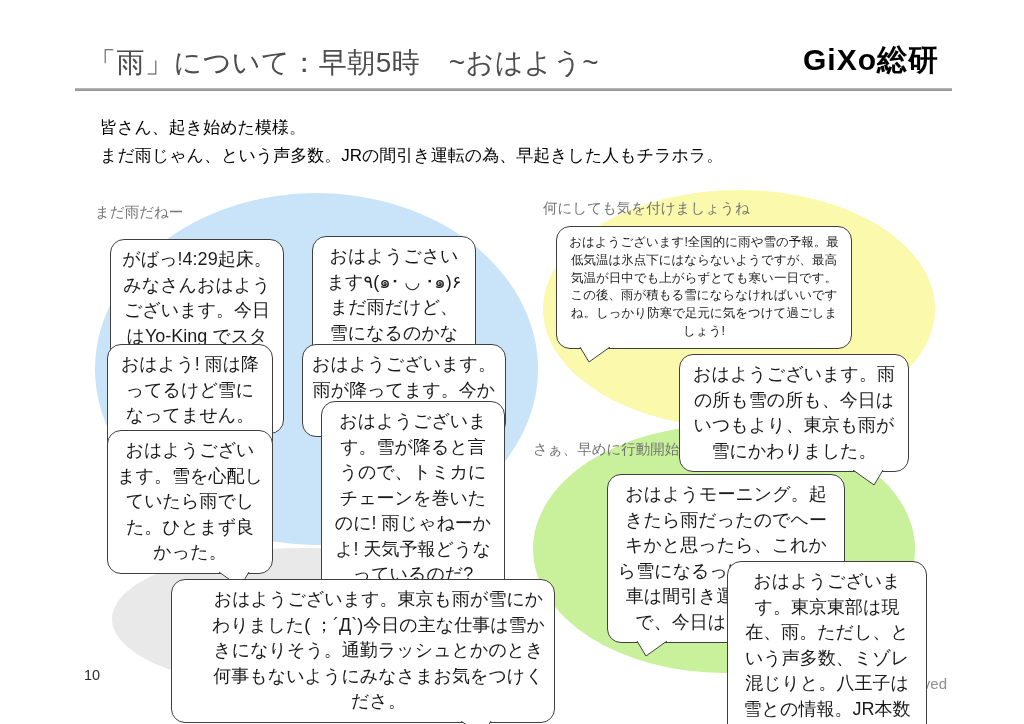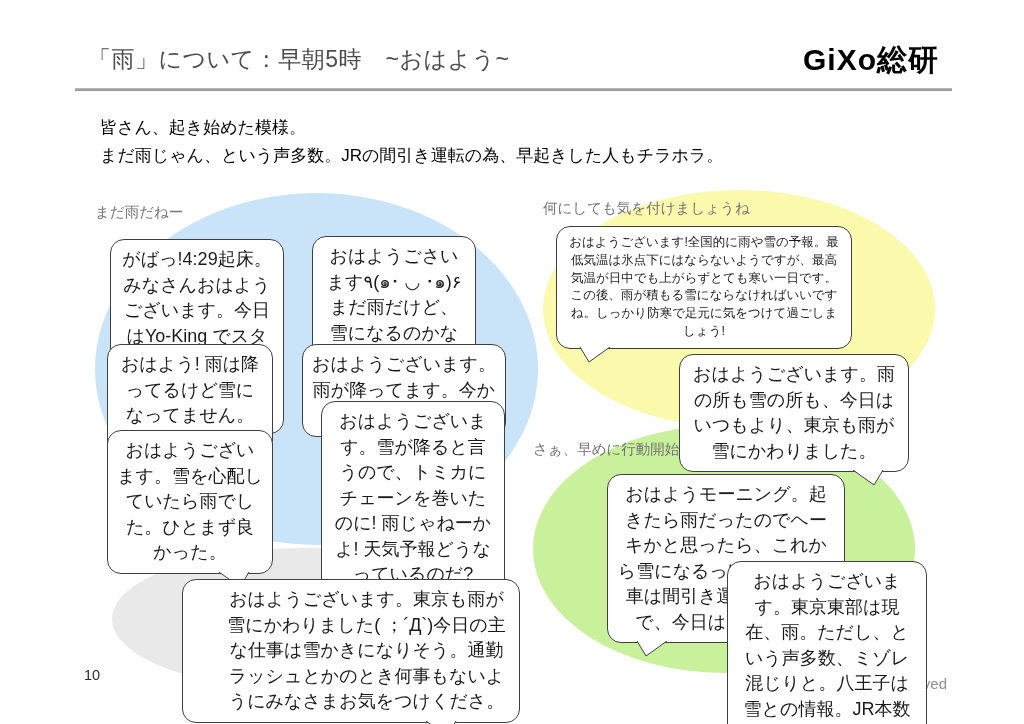--- a/index.html
+++ b/index.html
@@ -1,21 +1,21 @@
 <!DOCTYPE html>
 <html><head>
 <meta charset="utf-8">
 <style>
   html,body{margin:0;padding:0;background:#fff;}
   .slide{
     position:relative;width:1024px;height:724px;background:#ffffff;overflow:hidden;
     font-family:"Liberation Sans","DejaVu Sans",sans-serif;color:#1a1a1a;
   }
   .title{
-    position:absolute;left:88px;top:44px;font-size:23px;letter-spacing:.5px;
+    position:absolute;left:88px;top:44px;font-size:28px;letter-spacing:.5px;
     color:#4d4d4d;white-space:nowrap;
   }
   .title-rule{
     position:absolute;left:75px;top:88px;width:877px;height:3px;
     background:linear-gradient(to bottom,#bdbdbd,#8c8c8c);
   }
   .logo{
     position:absolute;left:803px;top:40px;width:150px;text-align:left;
     font-size:30px;font-weight:bold;color:#000000;letter-spacing:1px;white-space:nowrap;
   }
@@ -49,21 +49,21 @@
   #b0-4{left:107px;top:430px;width:166px;}
   #b0-5{left:321px;top:401px;width:184px;}
   
   #b1-0{left:556px;top:226px;width:296px;font-size:12.5px;}
   #b1-1{left:679px;top:354px;width:230px;}
   
   #b2-0{left:607px;top:474px;width:238px;}
   #b2-1{left:547px;top:576px;width:174px;}
   #b2-2{left:727px;top:561px;width:200px;}
   
-  #b3-0{left:182px;top:579px;width:338px;padding-left:40px;}
+  #b3-0{left:171px;top:579px;width:384px;padding-left:40px;}
   .page-number{
     position:absolute;left:84px;top:667px;font-size:14.5px;color:#2b2b2b;
   }
   .footer{
     position:absolute;right:77px;bottom:32px;font-size:15px;color:#8f8f8f;white-space:nowrap;
   }
   .footer .brand{text-decoration:underline;}
 </style>
 </head>
 <body>

